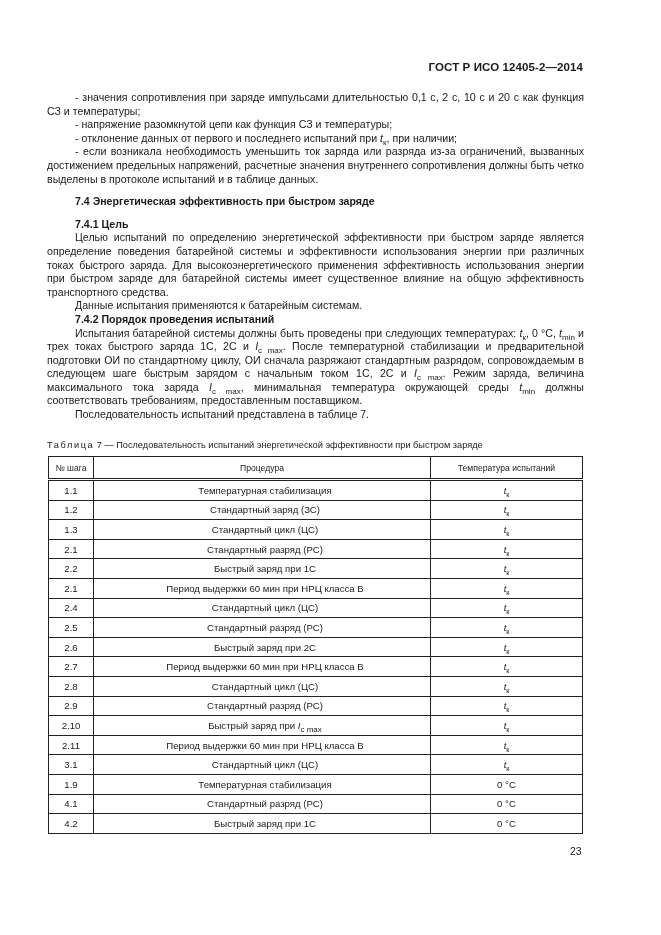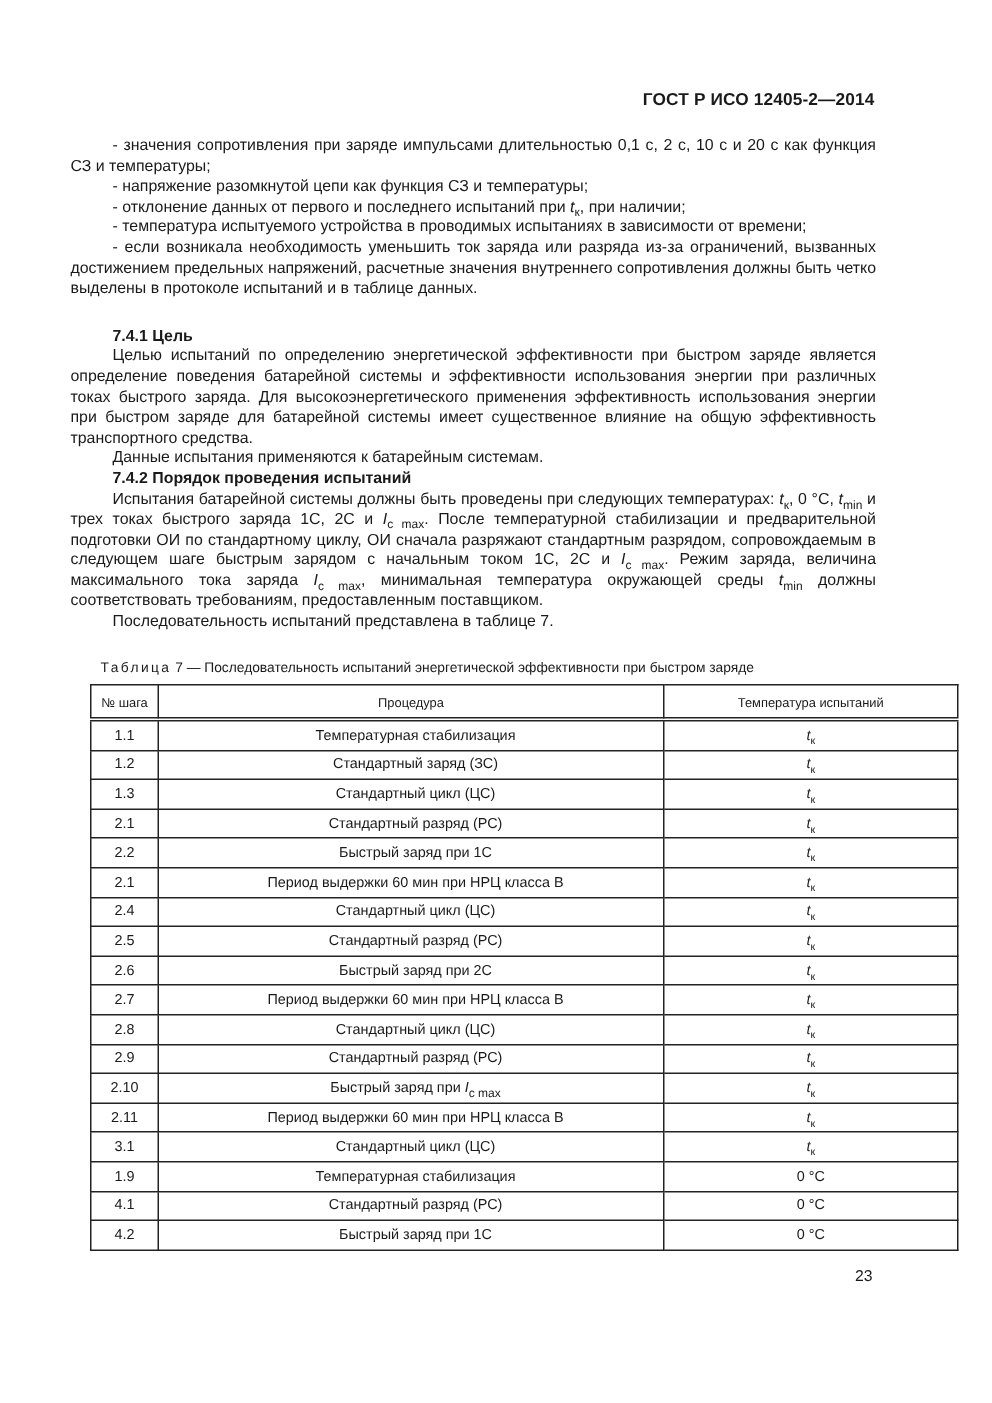--- a/index.html
+++ b/index.html
@@ -6,47 +6,47 @@
   body { width:661px; height:935px; position:relative; overflow:hidden;
          font-family:"Liberation Sans", sans-serif; color:#1a1a1a; }
   .doc-header { position:absolute; top:61px; right:78px; font-weight:bold; font-size:11.5px; letter-spacing:0.1px; }
   .body { position:absolute; left:47px; width:537px; top:91px; font-size:10.6px; line-height:13.6px; text-align:justify; }
   .p { margin:0; text-indent:28px; }
   .list .p { }
   .h { margin:0; font-weight:bold; padding-left:28px; }
   .gap-m { height:9px; }
   i.var { font-style:italic; }
   sub { font-size:8px; vertical-align:-3px; line-height:0; }
-  .caption { position:absolute; left:47px; top:440px; font-size:9.2px;margin-left:20px; }
+  .caption { position:absolute; left:47px; top:440px; font-size:9.2px; }
   .caption .spaced { letter-spacing:1.6px; }
-  table { position:absolute; left:60px; top:456px; width:579px; border-collapse:collapse; font-size:9.6px; }
+  table { position:absolute; left:48px; top:456px; width:535px; border-collapse:collapse; font-size:9.6px; }
   th { font-weight:normal; font-size:8.6px; height:21px; border:1.2px solid #222; padding:0; }
   thead tr { border-bottom:3px double #222; }
   td { height:18.6px; border:1.2px solid #222; padding:0; }
   td.num { text-align:center; width:44px; }
   td.proc { text-align:center; padding-left:6px; width:330px; }
   td.temp { text-align:center; }
   .tk { font-style:italic; }
   .tk sub { font-style:normal; font-size:7px; vertical-align:-3px; }
   .page-num { position:absolute; left:570px; top:845px; font-size:10.5px; }
 </style>
 </head>
 <body>
 
 <div class="doc-header">ГОСТ Р ИСО 12405-2—2014</div>
 
 <div class="body">
   <div class="list">
     <p class="p">- значения сопротивления при заряде импульсами длительностью 0,1 с, 2 с, 10 с и 20 с как функция СЗ и температуры;</p>
     <p class="p">- напряжение разомкнутой цепи как функция СЗ и температуры;</p>
     <p class="p"><span>- отклонение данных от первого и последнего испытаний при</span> <i class="var">t</i><sub>к</sub><span>, при наличии;</span></p>
-    <p class="p">- температура испытуемого устройства в проводимых испытаниях в зависимости от времени;</p>
     <p class="p">- если возникала необходимость уменьшить ток заряда или разряда из-за ограничений, вызванных достижением предельных напряжений, расчетные значения внутреннего сопротивления должны быть четко выделены в протоколе испытаний и в таблице данных.</p>
   </div>
   <div class="gap-m"></div>
+  <p class="h">7.4 Энергетическая эффективность при быстром заряде</p>
   <div class="gap-m"></div>
   <p class="h">7.4.1 Цель</p>
   <p class="p">Целью испытаний по определению энергетической эффективности при быстром заряде является определение поведения батарейной системы и эффективности использования энергии при различных токах быстрого заряда. Для высокоэнергетического применения эффективность использования энергии при быстром заряде для батарейной системы имеет существенное влияние на общую эффективность транспортного средства.</p>
   <p class="p">Данные испытания применяются к батарейным системам.</p>
   <p class="h">7.4.2 Порядок проведения испытаний</p>
   <p class="p"><span>Испытания батарейной системы должны быть проведены при следующих температурах: </span><i class="var">t</i><sub>к</sub><span>, 0 °С, </span><i class="var">t</i><sub>min</sub><span> и трех токах быстрого заряда 1С, 2С и </span><i class="var">I</i><sub>c max</sub><span>. После температурной стабилизации и предварительной подготовки ОИ по стандартному циклу, ОИ сначала разряжают стандартным разрядом, сопровождаемым в следующем шаге быстрым зарядом с начальным током 1С, 2С и </span><i class="var">I</i><sub>c max</sub><span>. Режим заряда, величина максимального тока заряда </span><i class="var">I</i><sub>c max</sub><span>, минимальная температура окружающей среды </span><i class="var">t</i><sub>min</sub><span> должны соответствовать требованиям, предоставленным поставщиком.</span></p>
   <p class="p">Последовательность испытаний представлена в таблице 7.</p>
 </div>
 
 <div class="caption"><span class="spaced">Таблица</span><span> 7 — Последовательность испытаний энергетической эффективности при быстром заряде</span></div>

